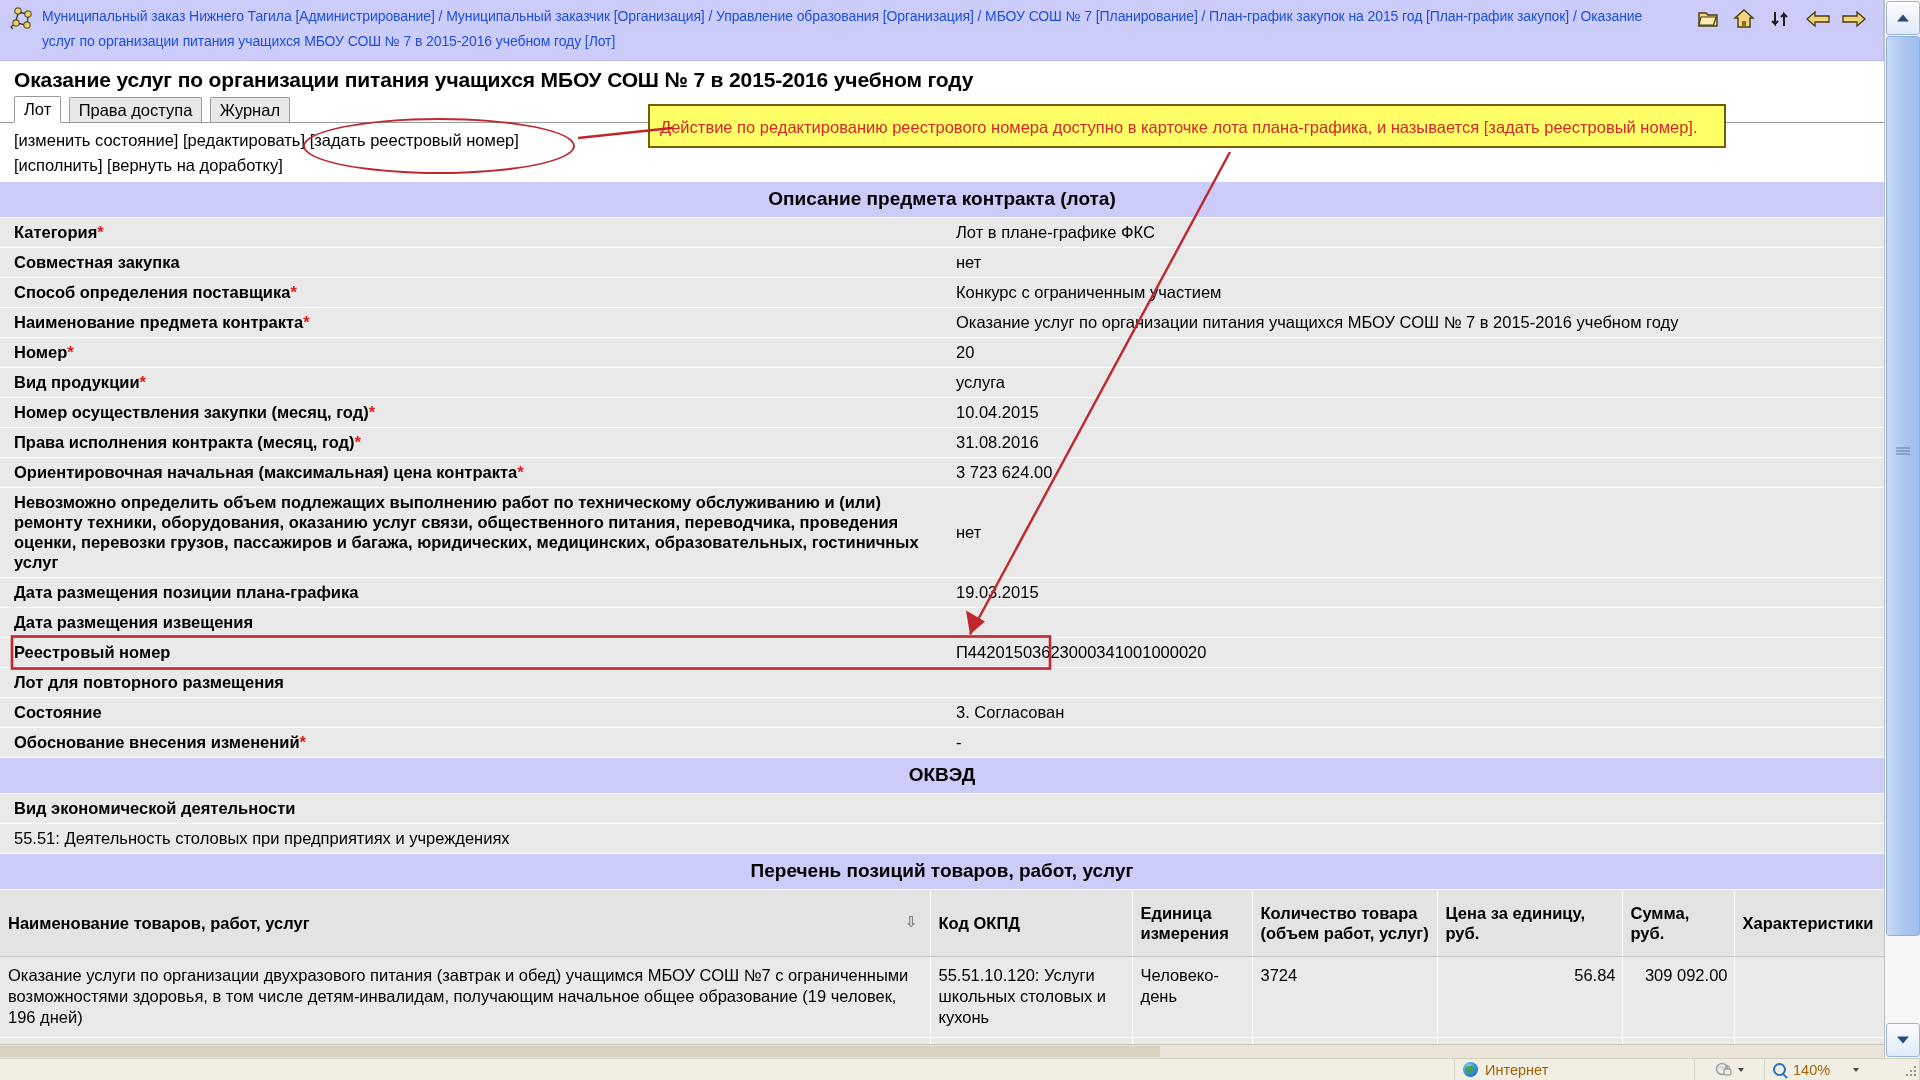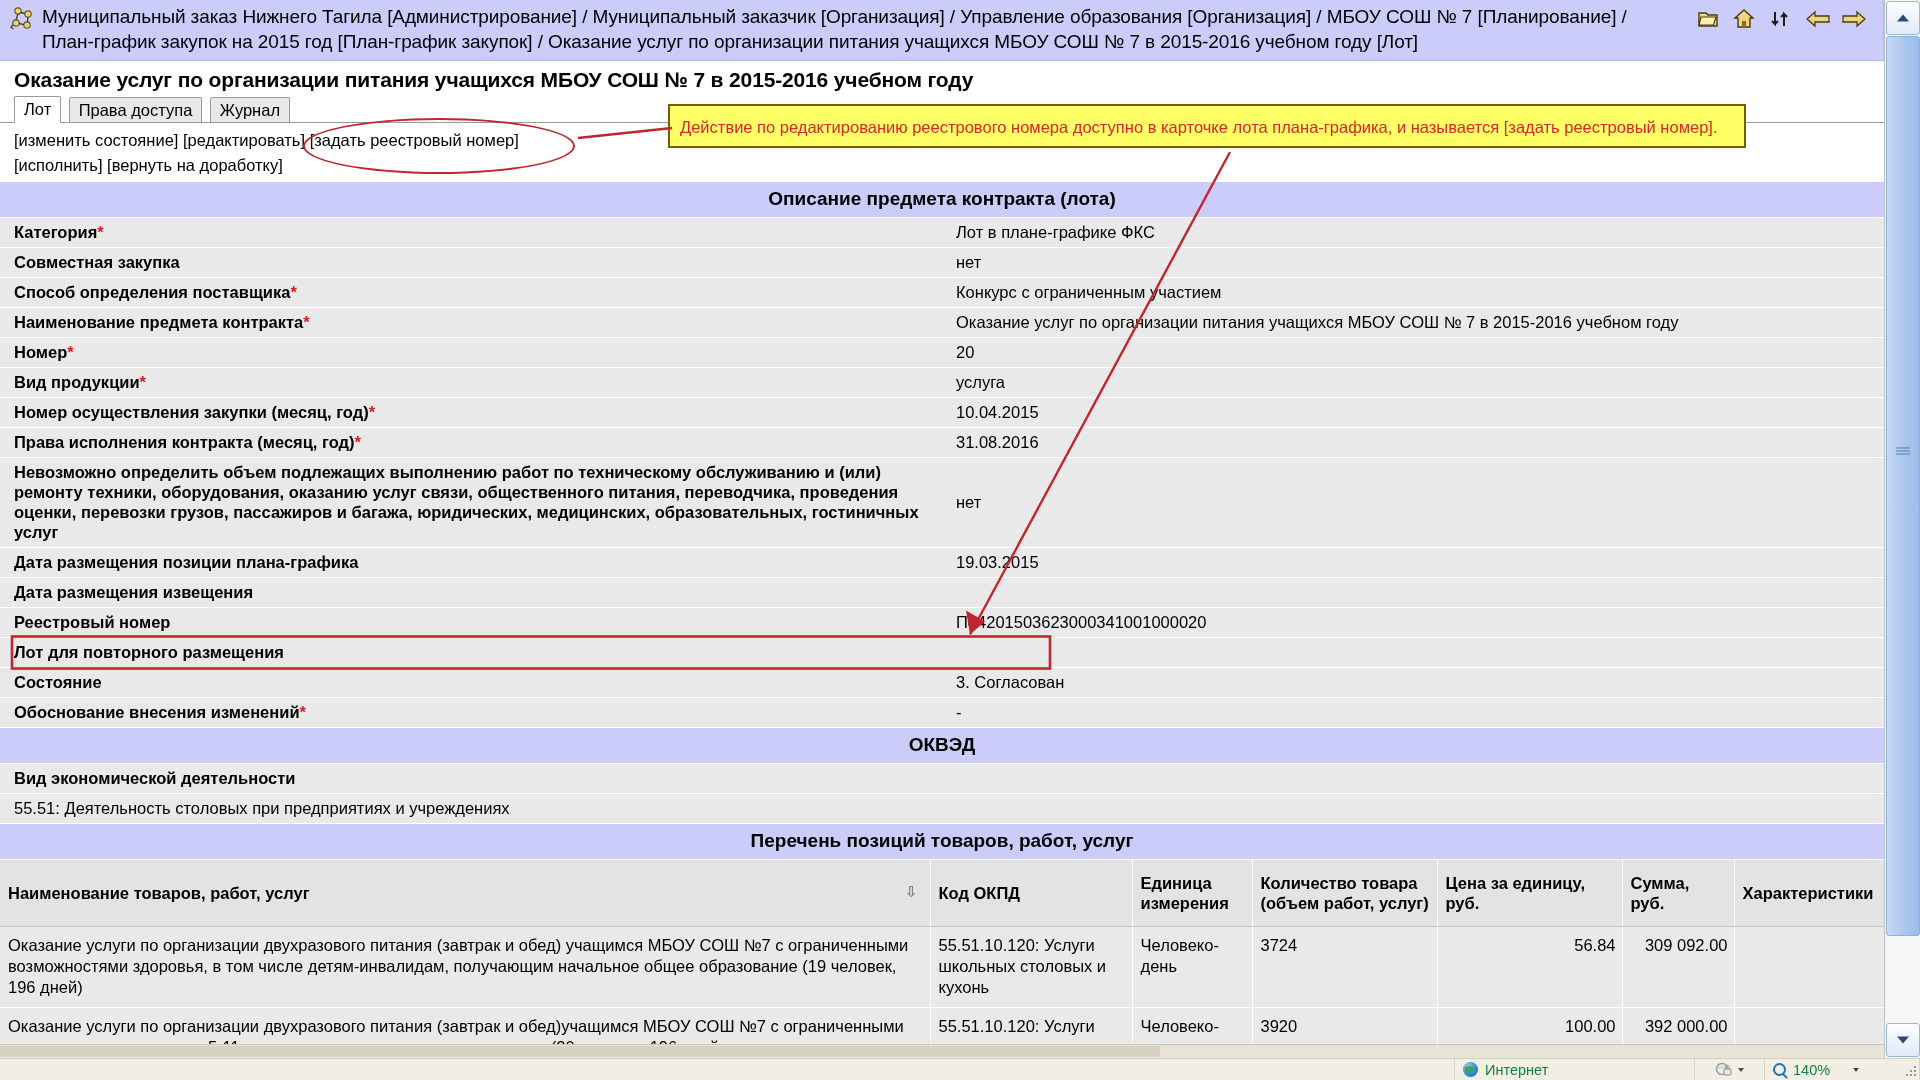--- a/index.html
+++ b/index.html
@@ -50,23 +50,23 @@
     align-items: flex-start;
   }
   .crumb-icon {
     flex: 0 0 auto;
     width: 26px; height: 26px;
     margin: 2px 6px 0 4px;
     position: relative;
   }
   .crumb-text {
     flex: 1 1 auto;
-    font-size: 19px;
+    font-size: 14px;
     line-height: 25px;
-    color: #000000;
+    color: #1d4ed8;
     padding-right: 12px;
     letter-spacing: -0.1px;
   }
   .crumb-tools {
     flex: 0 0 auto;
     display: flex;
     align-items: center;
     gap: 14px;
     padding: 4px 14px 0 10px;
   }
@@ -310,21 +310,21 @@
   
   .statusbar {
     position: absolute;
     left: 0; bottom: 0;
     width: 1920px; height: 22px;
     background: #f1efe4;
     border-top: 1px solid #d4d0c0;
     display: flex;
     align-items: center;
     font-size: 14.5px;
-    color: #15803d;
+    color: #a16207;
   }
   .sb-cell {
     height: 22px;
     display: flex;
     align-items: center;
     padding: 0 8px;
     border-right: 1px solid #d9d5c6;
   }
   .sb-left  { width: 1455px; border-right: 1px solid #d9d5c6; }
   .sb-zone  { width: 240px; gap: 7px; }
@@ -447,21 +447,21 @@
           <a class="action-link">[задать реестровый номер]</a>
         </div>
         <div class="action-line">
           <a class="action-link">[исполнить]</a>
           <a class="action-link">[вернуть на доработку]</a>
         </div>
 
         <div class="ellipse" style="left:303px; top:-5px; width:272px; height:56px;"></div>
       </div>
 
-      <div class="callout" style="left:668px; top:104px; width:1078px; height:44px;">
+      <div class="callout" style="left:648px; top:104px; width:1078px; height:44px;">
         <span>Действие по редактированию реестрового номера доступно в карточке лота плана-графика, и называется [задать реестровый номер].</span>
       </div>
 
       <table class="detail">
         <tbody id="detail-body">
             <tr class="section">
               <td colspan="2">Описание предмета контракта (лота)</td>
             </tr>
             <tr>
               <td class="lbl"><span>Категория</span><span class="req">*</span></td>
@@ -487,20 +487,24 @@
               <td class="lbl"><span>Вид продукции</span><span class="req">*</span></td>
               <td class="val">услуга</td>
             </tr>
             <tr>
               <td class="lbl"><span>Номер осуществления закупки (месяц, год)</span><span class="req">*</span></td>
               <td class="val">10.04.2015</td>
             </tr>
             <tr>
               <td class="lbl"><span>Права исполнения контракта (месяц, год)</span><span class="req">*</span></td>
               <td class="val">31.08.2016</td>
+            </tr>
+            <tr>
+              <td class="lbl"><span>Ориентировочная начальная (максимальная) цена контракта</span><span class="req">*</span></td>
+              <td class="val">3 723 624.00</td>
             </tr>
             <tr>
               <td class="lbl"><span>Невозможно определить объем подлежащих выполнению работ по техническому обслуживанию и (или) ремонту техники, оборудования, оказанию услуг связи, общественного питания, переводчика, проведения оценки, перевозки грузов, пассажиров и багажа, юридических, медицинских, образовательных, гостиничных услуг</span></td>
               <td class="val" style="vertical-align: middle;">нет</td>
             </tr>
             <tr>
               <td class="lbl"><span>Дата размещения позиции плана-графика</span></td>
               <td class="val">19.03.2015</td>
             </tr>
             <tr>

